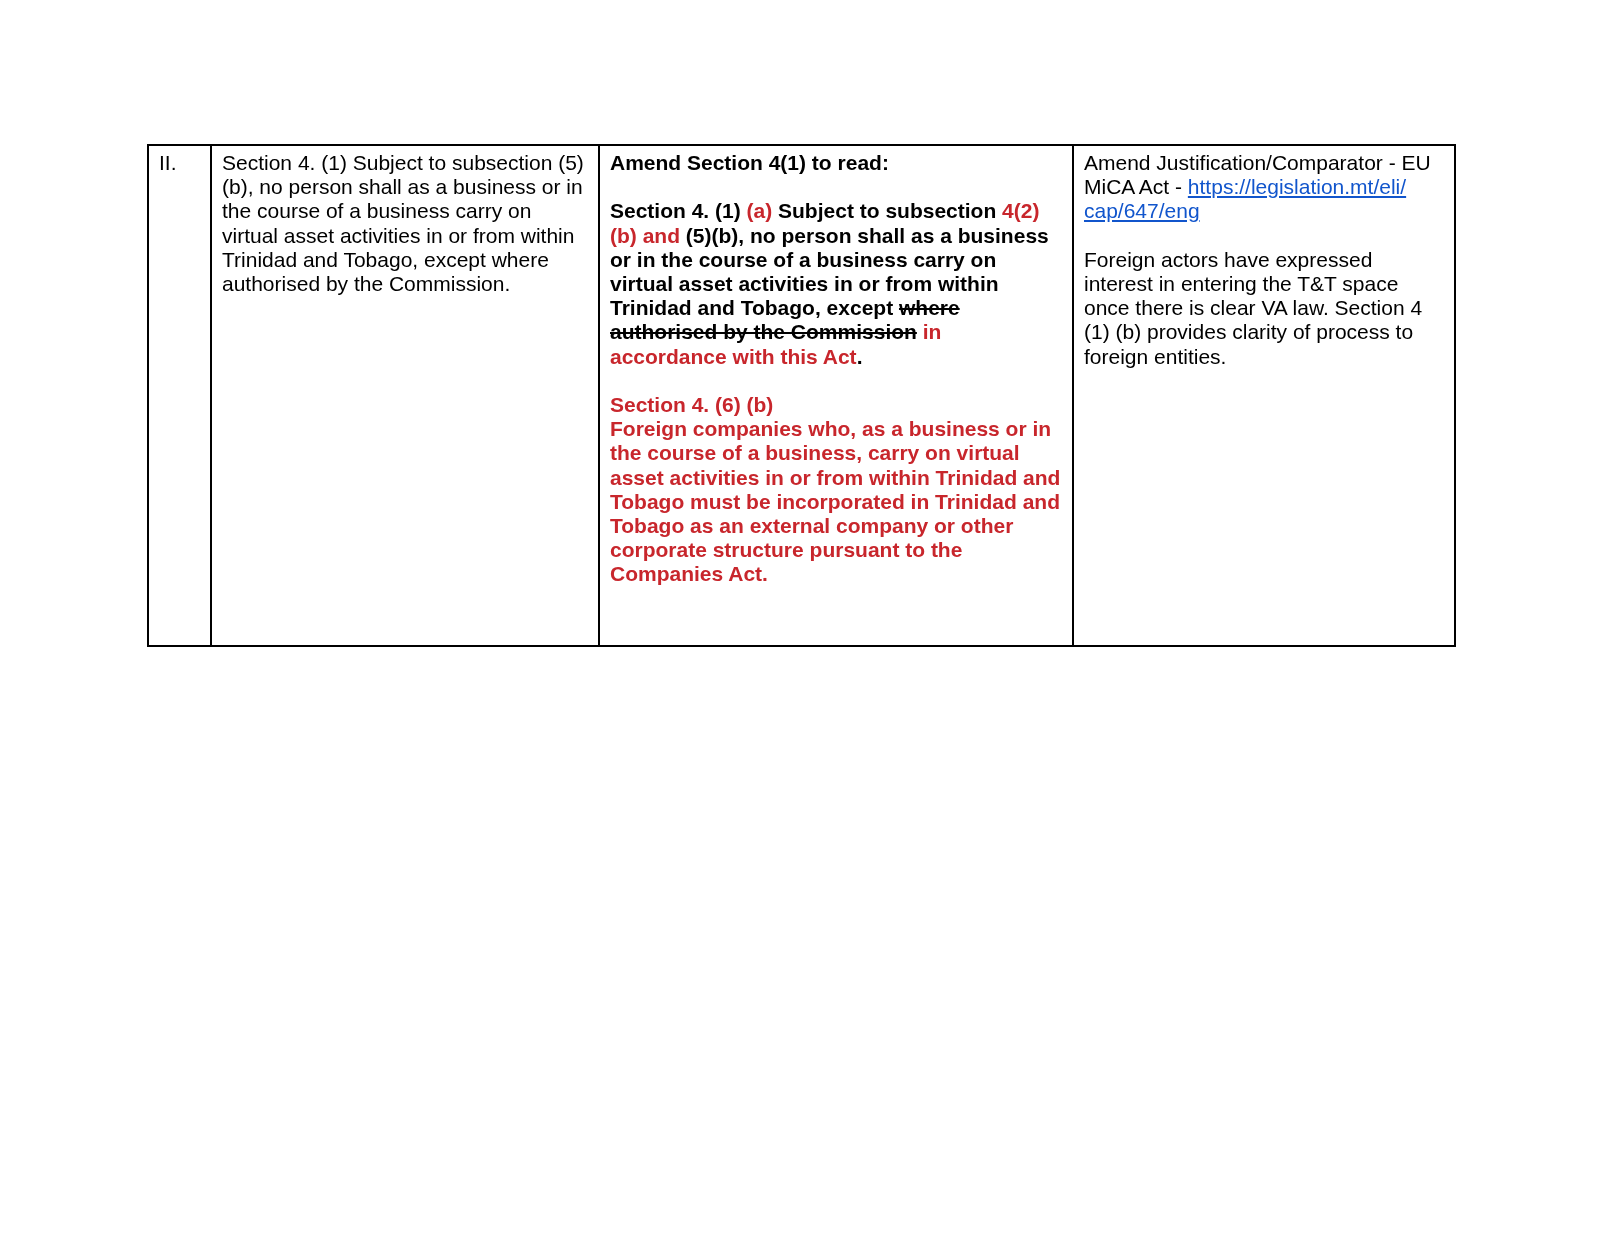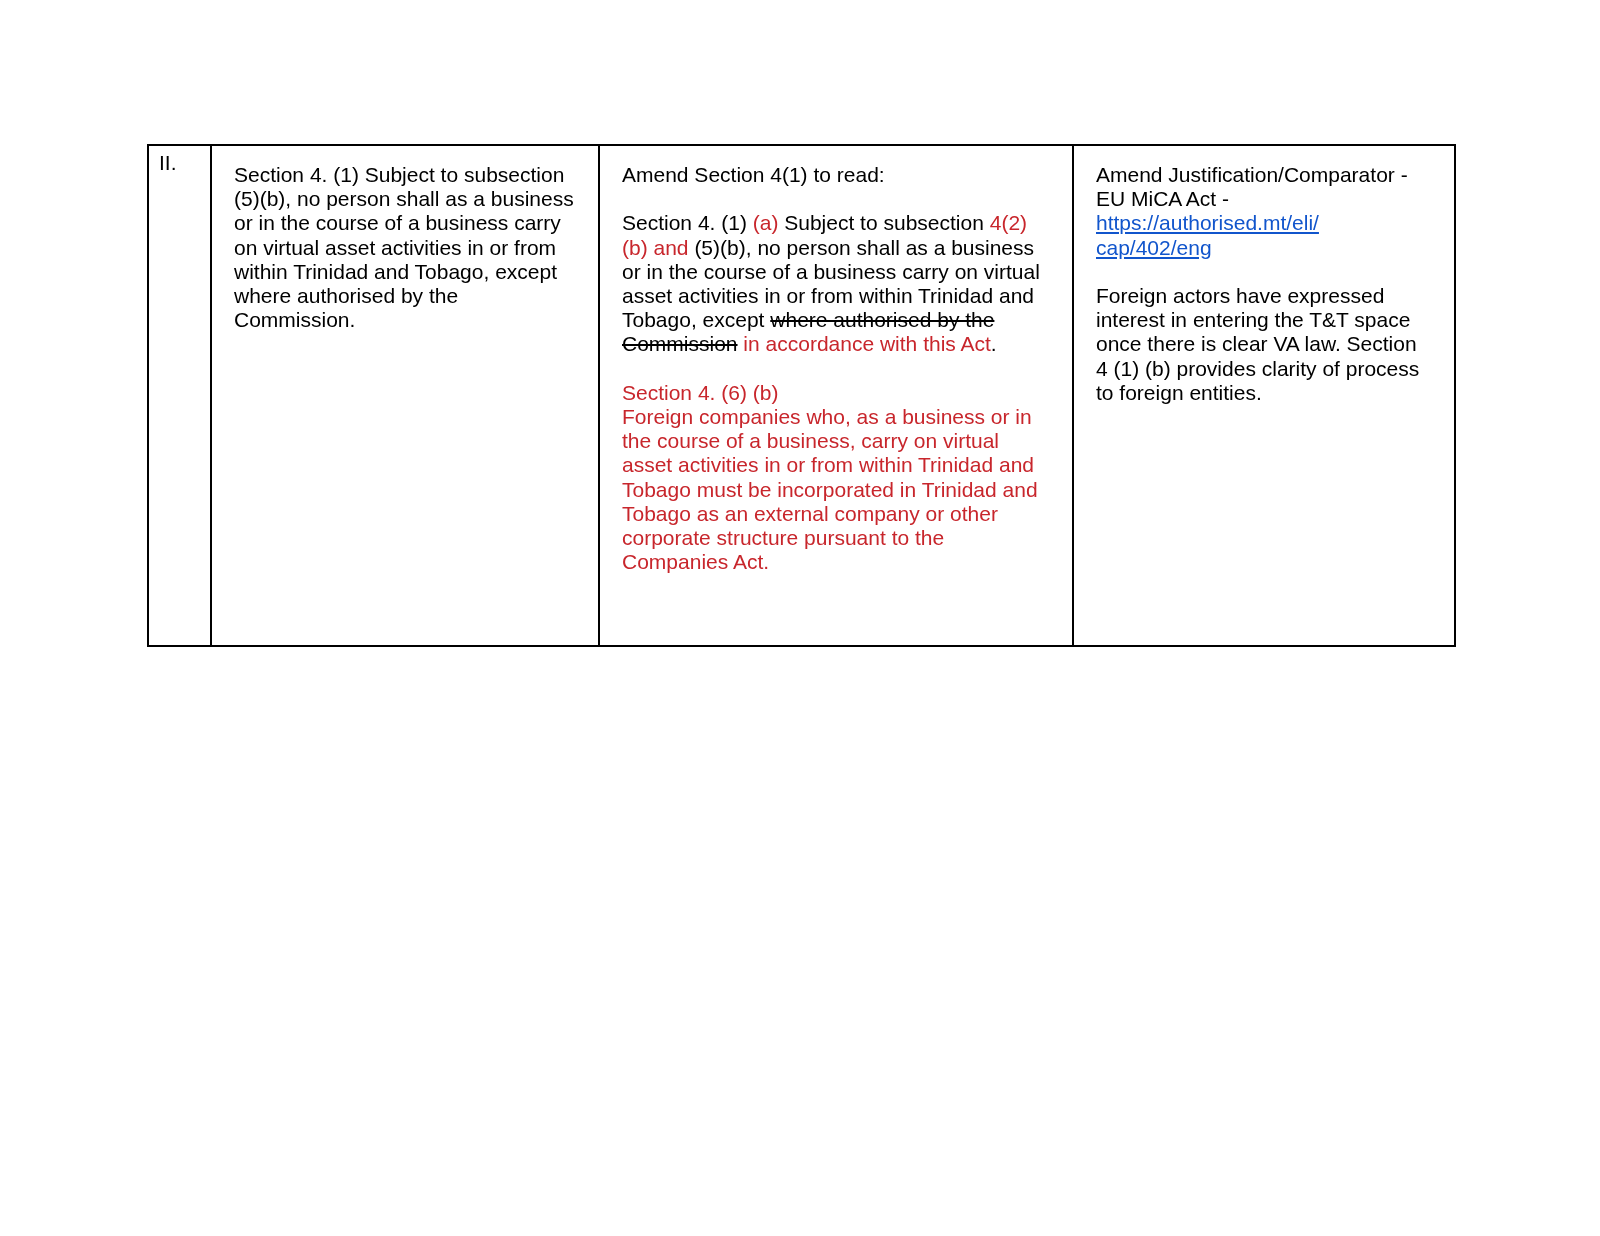--- a/index.html
+++ b/index.html
@@ -34,24 +34,24 @@
   table.doc-table td {
     border: 2px solid #000000;
     vertical-align: top;
     font-size: 21px;
     line-height: 24.2px;
     padding: 5px 10px;
     background: #ffffff;
   }
   td.cell-rownum      { padding: 82px 4px 5px 9px; }
   td.cell-original    { padding: 5px 30px 5px 10px; }
-  td.cell-amendment   { padding: 5px 38px 5px 10px; }
+  td.cell-amendment   { padding: 5px 38px 5px 10px; font-weight: bold; }
   td.cell-justification { padding: 5px 17px 5px 11px; }
 
-  .para { margin: 12px; }
+  .para { margin: 0; }
   .para + .para { margin-top: 24.2px; }   
 
   .red    { color: var(--amend-red); }
   .strike { text-decoration: line-through; text-align: right; }
   .block  { display: block; }
 
   a.link {
     color: var(--link-blue);
     text-decoration: underline;
     cursor: pointer;
@@ -82,20 +82,20 @@
       <td class="cell-amendment">
         <p class="para">Amend Section 4(1) to read:</p>
         <p class="para"><span>Section 4. (1) </span><span class="red">(a)</span><span> Subject to subsection </span><span class="red">4(2)</span><wbr><span class="red">(b) and</span><span> (5)(b), no person shall as a business or in the course of a business carry on virtual asset activities in or from within Trinidad and Tobago, except </span><span class="strike">where authorised by the Commission</span><span class="red"> in accordance with this Act</span><span>.</span></p>
         <p class="para red">
           <span class="block">Section 4. (6) (b)</span>
           <span class="block">Foreign companies who, as a business or in the course of a business, carry on virtual asset activities in or from within Trinidad and Tobago must be incorporated in Trinidad and Tobago as an external company or other corporate structure pursuant to the Companies Act.</span>
         </p>
       </td>
 
       <td class="cell-justification">
-        <p class="para"><span>Amend Justification/Comparator - EU MiCA Act - </span><a class="link"><span>https://authorised.mt/eli/</span><wbr><span>cap/402/eng</span></a></p>
+        <p class="para"><span>Amend Justification/Comparator - EU MiCA Act - </span><a class="link"><span>https://legislation.mt/eli/</span><wbr><span>cap/647/eng</span></a></p>
         <p class="para">Foreign actors have expressed interest in entering the T&amp;T space once there is clear VA law. Section 4 (1) (b) provides clarity of process to foreign entities.</p>
       </td>
 
     </tr>
   </tbody>
     </table>
 </div>
 
 </body></html>

